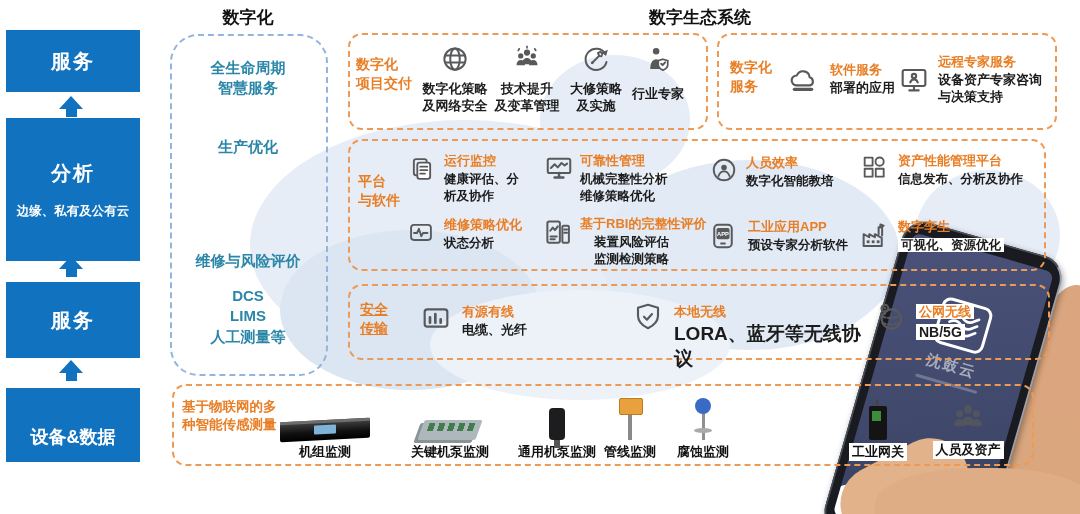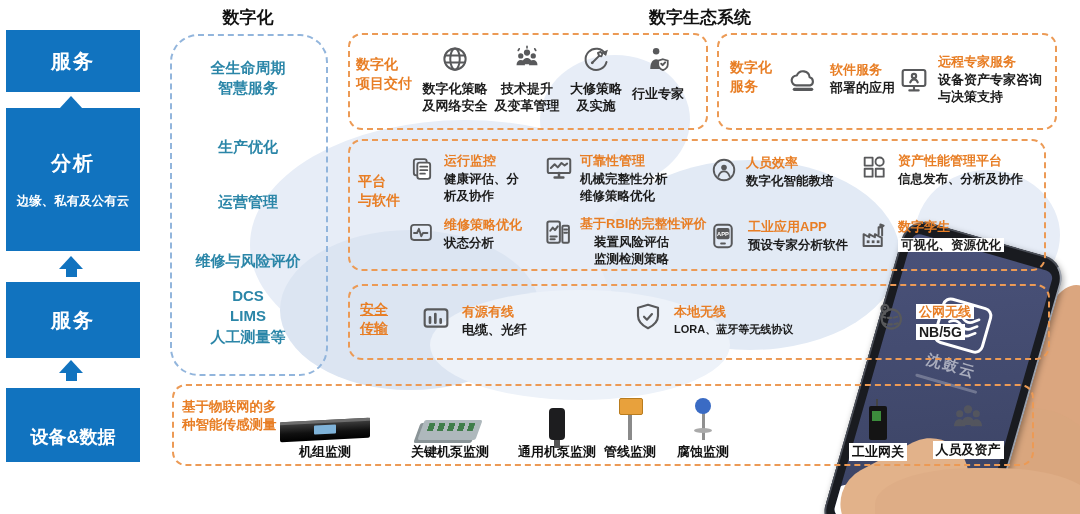--- a/index.html
+++ b/index.html
@@ -81,21 +81,21 @@
   <div class="hdr" style="left:170px;top:6px;width:156px;">数字化</div>
   <div class="hdr" style="left:600px;top:6px;width:200px;">数字生态系统</div>
 
   <div class="bluebox" style="top:30px;height:62px;">
     <span class="t">服务</span>
   </div>
   <div class="arrow" style="top:96px;">
       <div class="head"></div>
       <div class="stem"></div>
     </div>
-  <div class="bluebox" style="top:108px;height:143px;">
+  <div class="bluebox" style="top:118px;height:143px;">
     <span class="t">分析</span>
     <span class="s">边缘、私有及公有云</span>
   </div>
   <div class="arrow" style="top:256px;">
       <div class="head"></div>
       <div class="stem"></div>
     </div>
   <div class="bluebox" style="top:282px;height:76px;">
     <span class="t">服务</span>
   </div>
@@ -104,21 +104,20 @@
       <div class="stem"></div>
     </div>
   <div class="bluebox" style="top:388px;height:74px;">
     <span class="t2">设备&amp;数据</span>
   </div>
 
   <div class="dashed-blue" style="left:170px;top:34px;width:154px;height:338px;"></div>
   <div class="dz-item pre" style="top:58px;">全生命周期
 智慧服务</div>
   <div class="dz-item" style="top:137px;">生产优化</div>
-  <div class="dz-item" style="top:192px;">运营管理</div>
   <div class="dz-item" style="top:251px;">维修与风险评价</div>
   <div class="dz-item pre" style="top:286px;">DCS
 LIMS
 人工测量等</div>
 
   <div class="phone-group">
     <div class="skin" style="left:182px;top:64px;width:74px;height:180px;transform:rotate(12deg);"></div>
     <div class="skin" style="left:92px;top:188px;width:170px;height:170px;background:#D9A67E;"></div>
     <div class="phone-body">
       <div class="phone-screen">
@@ -331,21 +330,21 @@
     <div class="d" style="font-size:13px;">电缆、光纤</div>
   </div>
   <div class="icon" style="left:632px;top:301px;">
     <svg width="32" height="32" viewBox="0 0 24 24">
         <path class="ic" d="M12 2.8l7.5 2.2v6c0 4.2-3 7.2-7.5 9.4-4.5-2.2-7.5-5.2-7.5-9.4v-6z"></path>
         <path class="ic" d="M9 11.8l2.2 2.2 3.8-4.2"></path>
       </svg>
   </div>
   <div class="itm" style="left:674px;top:304px;width:190px;">
     <div class="t">本地无线</div>
-    <div class="d" style="font-size:11px;">LORA、蓝牙等无线协议</div>
+    <div class="d" style="font-size:19px;">LORA、蓝牙等无线协议</div>
   </div>
   <div class="icon" style="left:874px;top:301px;">
     <svg width="32" height="32" viewBox="0 0 24 24">
         <circle class="ic" cx="13" cy="13.5" r="7.2"></circle>
         <path class="ic" d="M6.2 11.5c3 1.5 8 1.8 13.4-.4M6.5 16.5c3.2 1.4 7.6 1.5 12.6-.2" style="stroke-dasharray:2.5 2;"></path>
         <circle class="ic" cx="8.2" cy="5.5" r="2.6"></circle>
         <circle class="icf" cx="8.2" cy="5.3" r="1"></circle>
         <path class="ic" d="M8.2 8.1v1.6"></path>
       </svg>
   </div>

